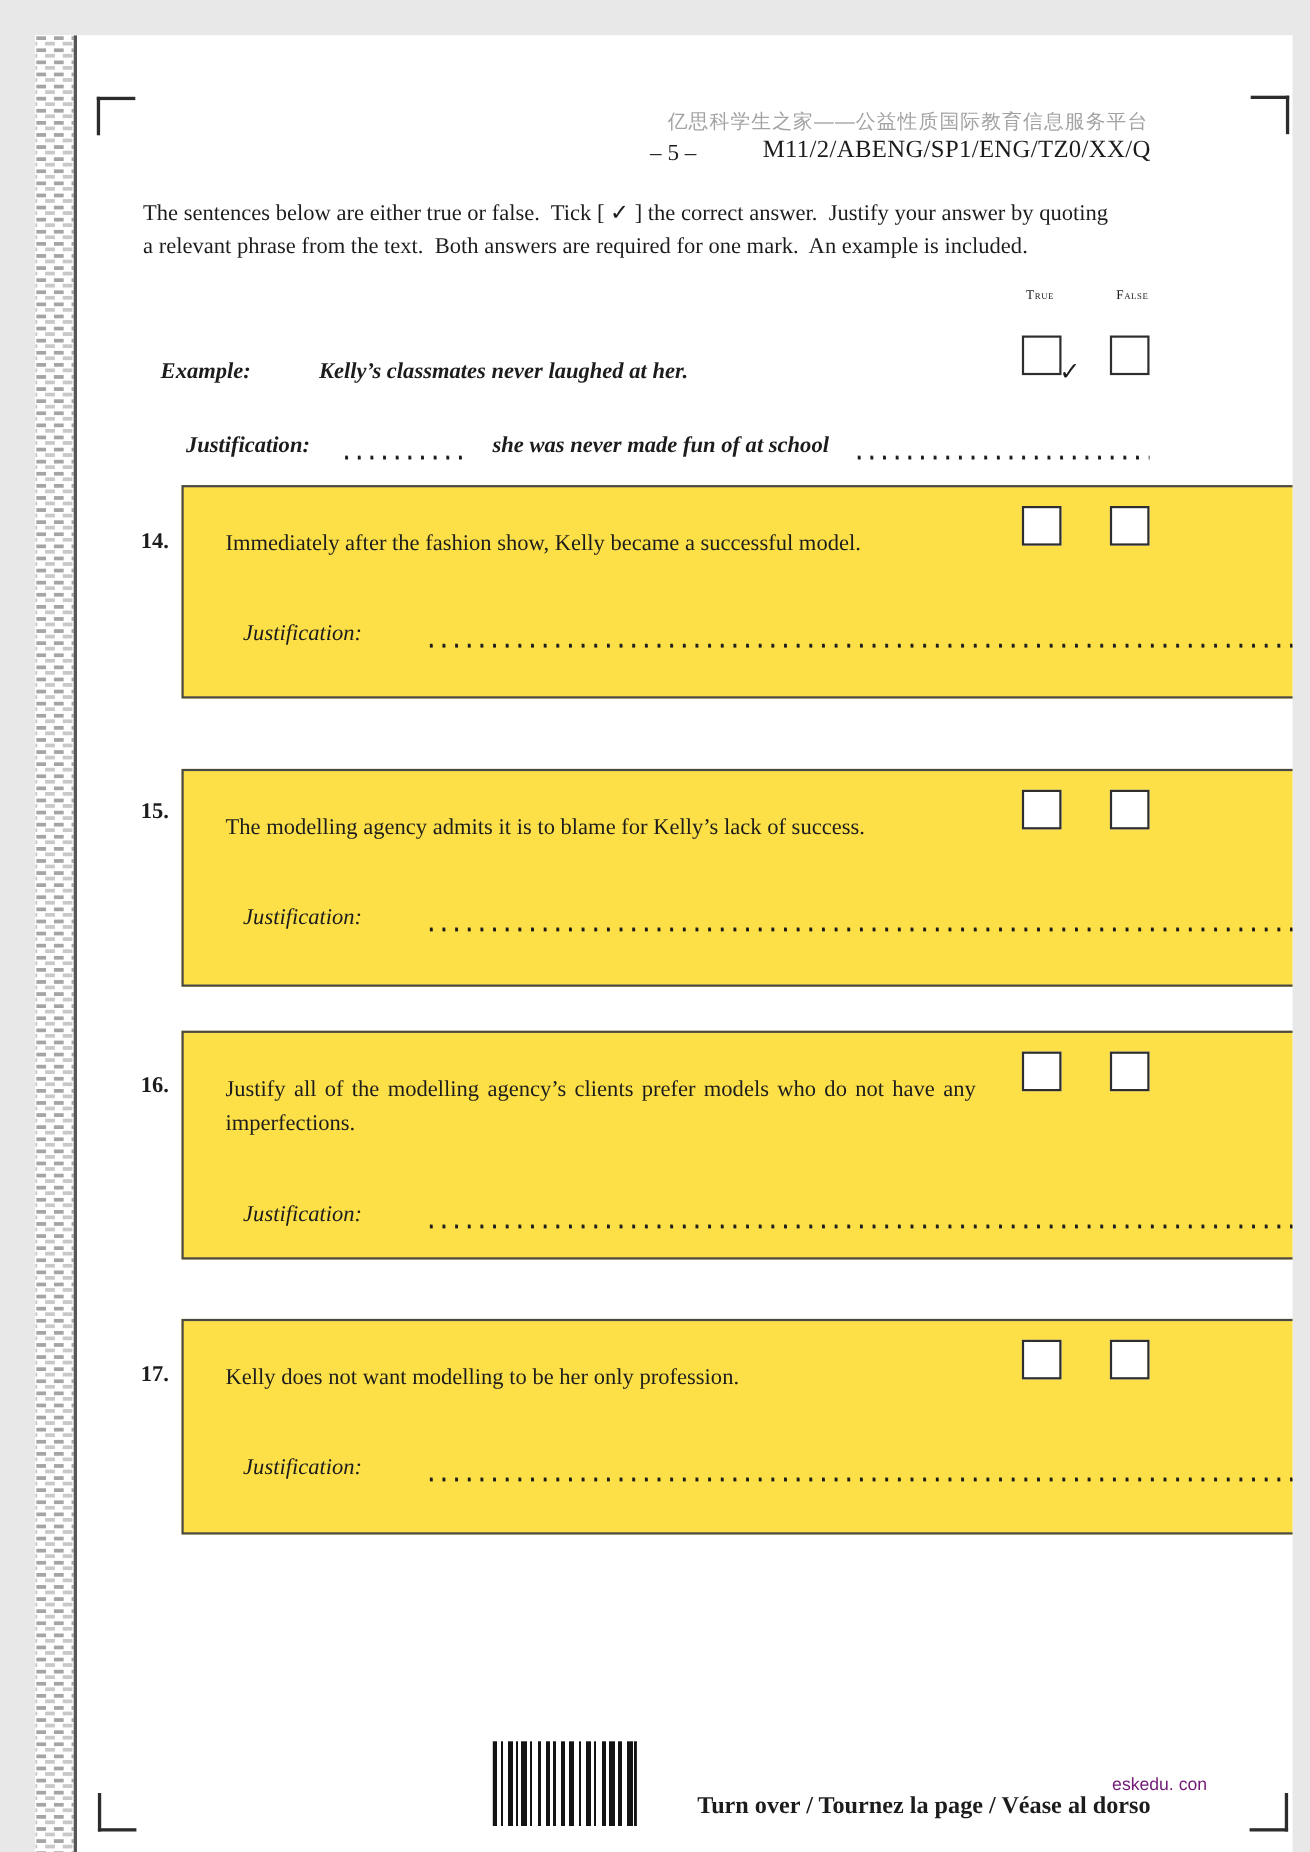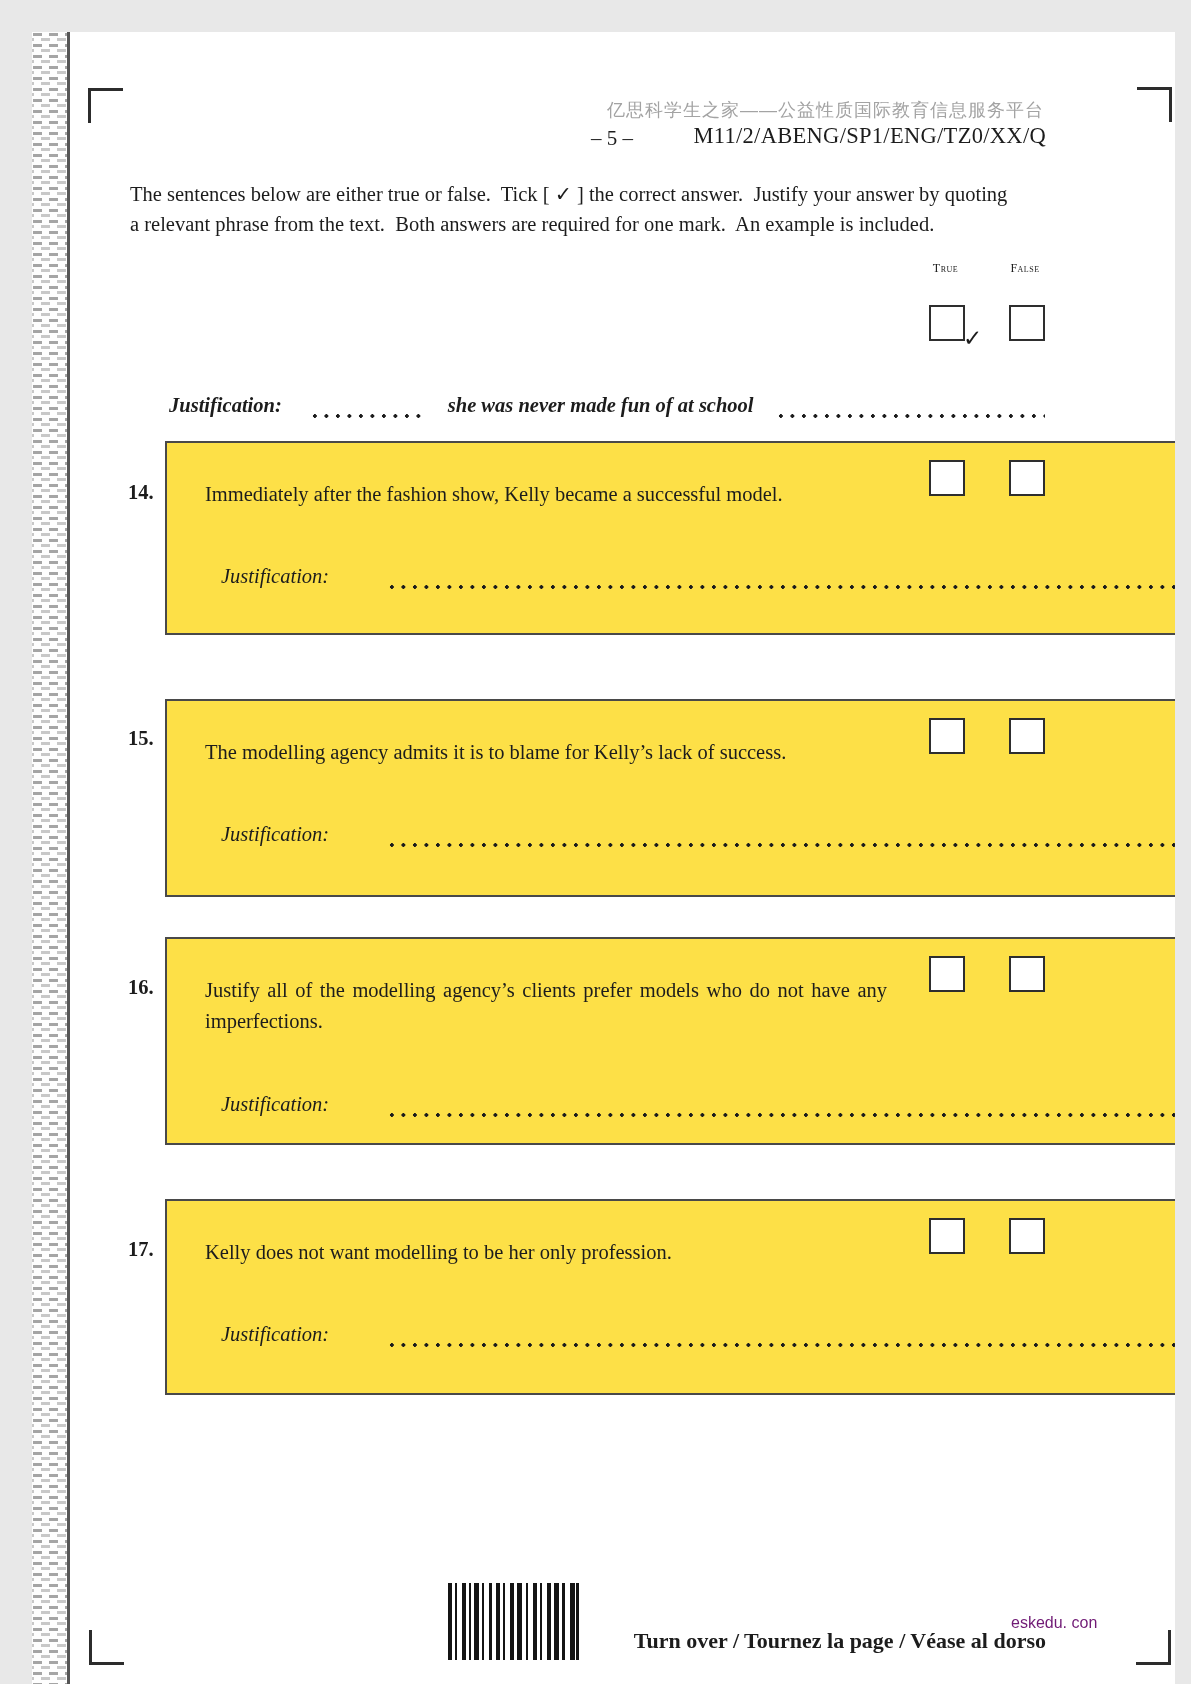--- a/index.html
+++ b/index.html
@@ -33,21 +33,21 @@
   .page-num { position:absolute; left:540px; top:78px; width:80px; text-align:center; font-size:21px; }
   .paper-code { position:absolute; right:161px; top:75px; font-size:22.5px; letter-spacing:0.3px; }
 
   .instructions {
     position:absolute; left:82px; top:131px; width:952px;
     font-size:20.5px; line-height:30px; white-space:pre-wrap;
   }
 
   .col-head { position:absolute; top:213px; font-variant:small-caps; font-size:12px; letter-spacing:0.5px; text-align:center; }
   .col-true  { left:880px; width:67px; }
-  .col-false { left:958px; width:70px; }
+  .col-false { left:958px; width:70px;text-align:right; }
 
   .cb { position:absolute; width:33px; height:34px; border:2px solid #2e2e2e; background:#fff;
         text-align:center; line-height:30px; font-size:23px; font-family:"DejaVu Sans",sans-serif; }
 
   .example-row { position:absolute; left:82px; top:279px; font-weight:bold; font-style:italic; font-size:20.5px; }
   .example-row .ex-label { margin-right:30px; }
   .cb-ex-true  { left:897px; top:273px; }
   .cb-ex-false { left:977px; top:273px; }
 
   .dots { height:22px;
@@ -114,20 +114,23 @@
   <div class="cn-watermark">亿思科学生之家——公益性质国际教育信息服务平台</div>
   <div class="page-num">– 5 –</div>
   <div class="paper-code">M11/2/ABENG/SP1/ENG/TZ0/XX/Q</div>
 
   <div class="instructions">The sentences below are either true or false.  Tick [ ✓ ] the correct answer.  Justify your answer by quoting
 a relevant phrase from the text.  Both answers are required for one mark.  An example is included.</div>
 
   <div class="col-head col-true">True</div>
   <div class="col-head col-false">False</div>
 
+  <div class="example-row">
+    <span class="ex-label">Example:</span><span>Kelly’s classmates never laughed at her.</span>
+  </div>
   <div class="cb cb-ex-true"><span>✓</span></div>
   <div class="cb cb-ex-false"></div>
   <div class="ex-jrow">
     <span class="j-label">Justification:</span>
     <span class="dots dots-fixed"></span>
     <span class="j-answer">she was never made fun of at school</span>
     <span class="dots dots-flex"></span>
   </div>
 
   <div class="q-num n14">14.</div>

